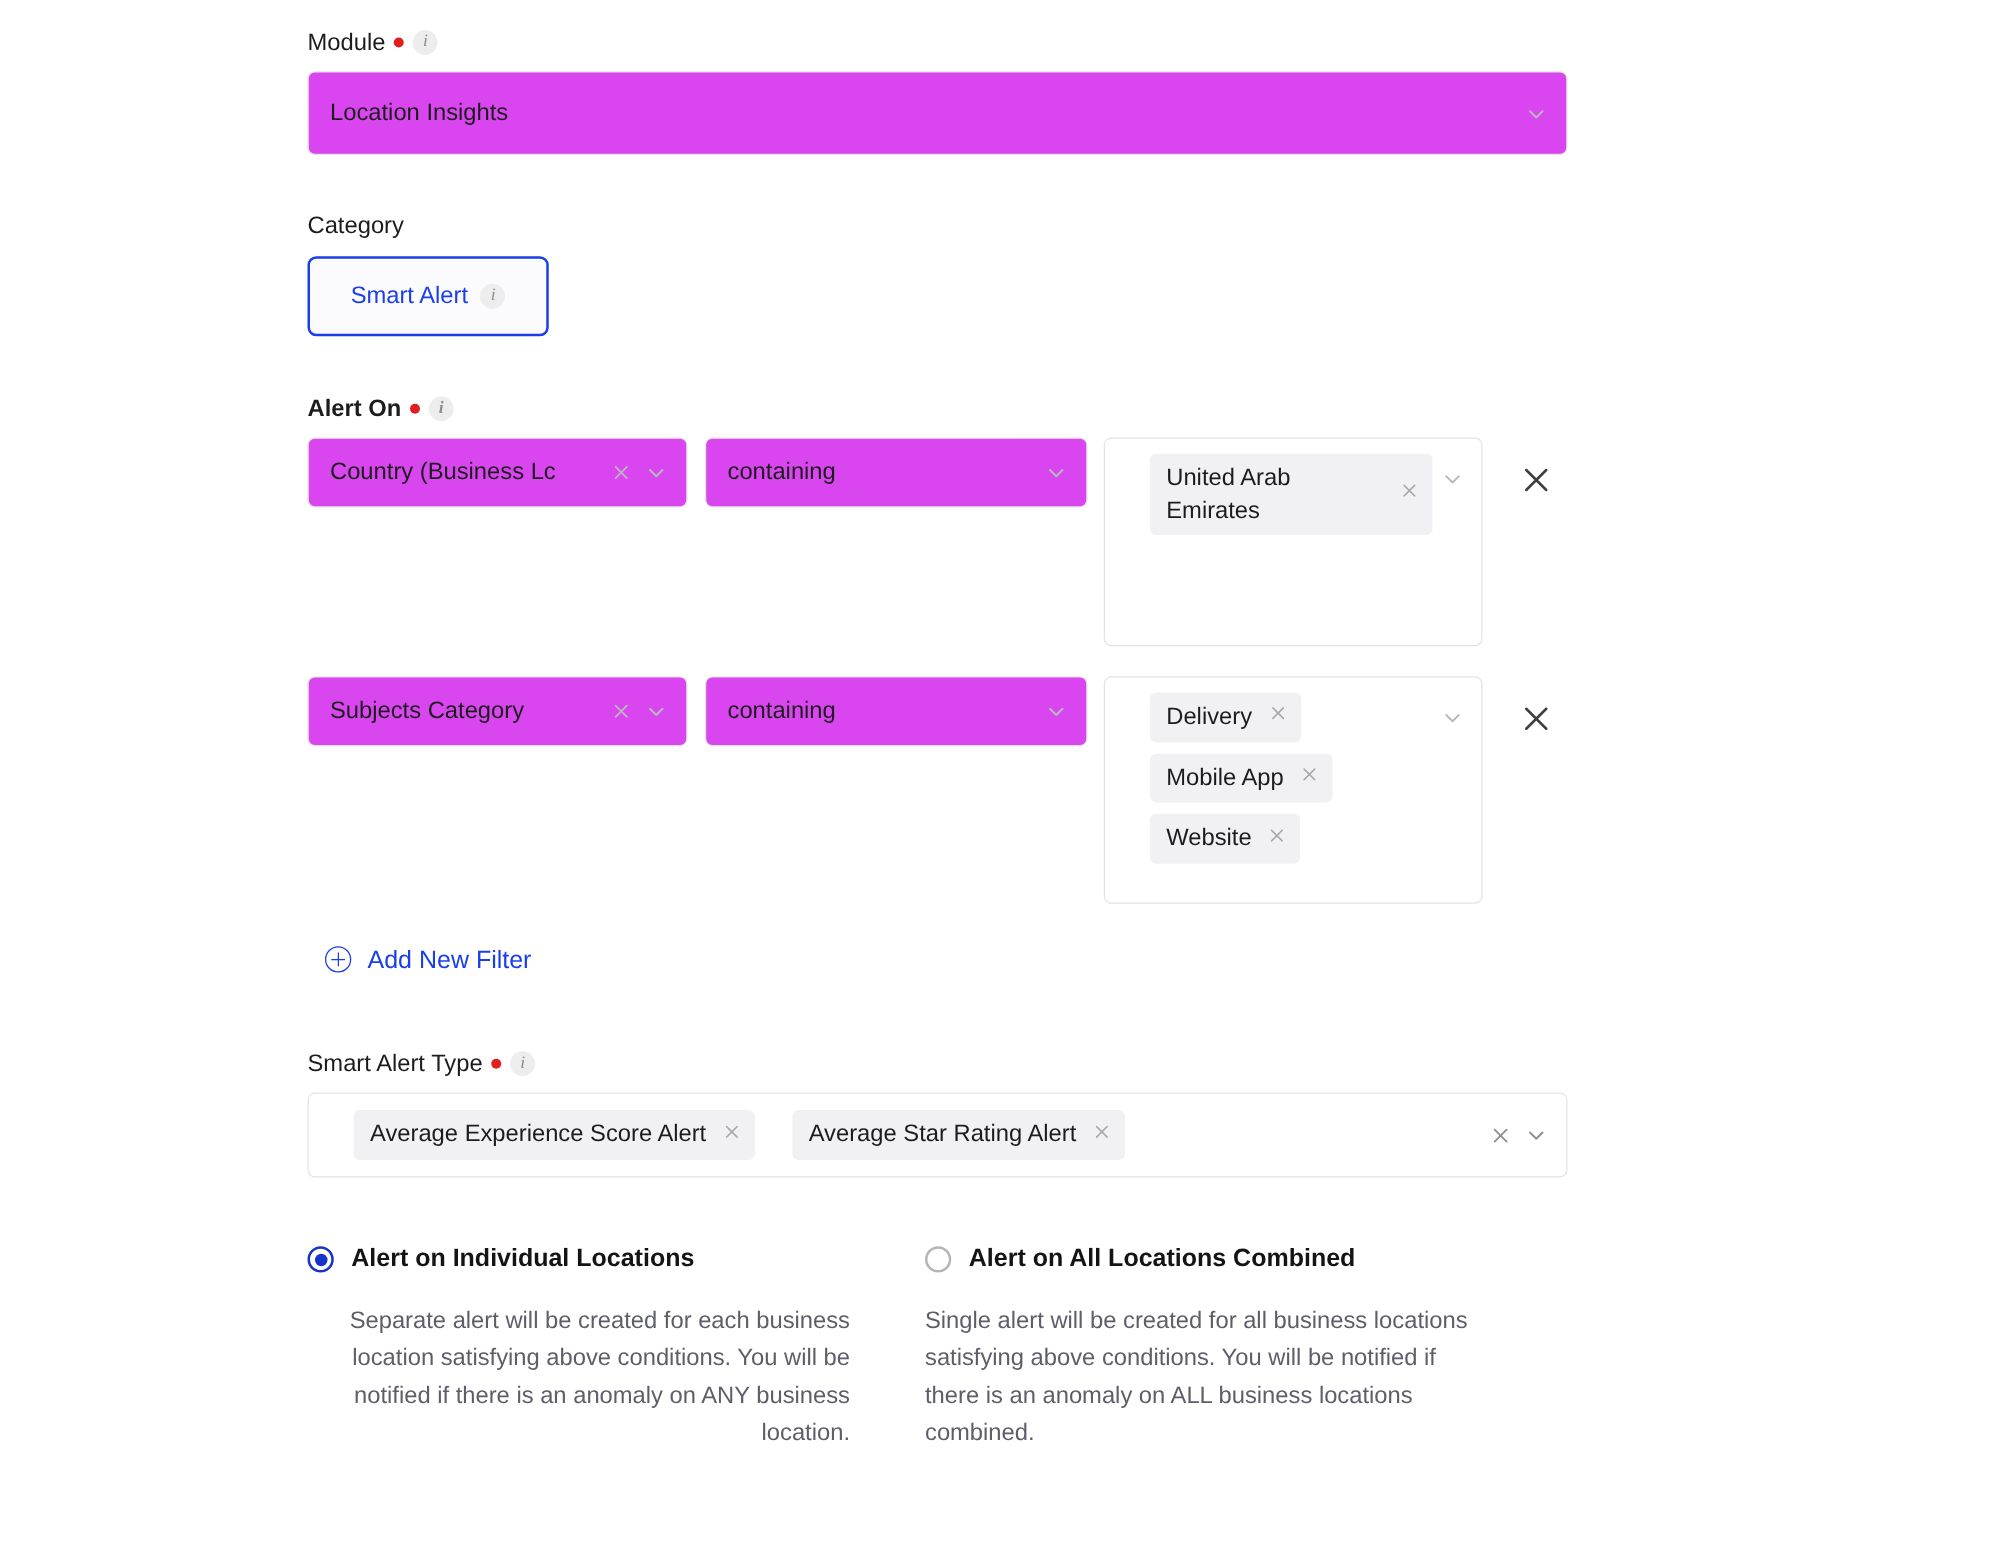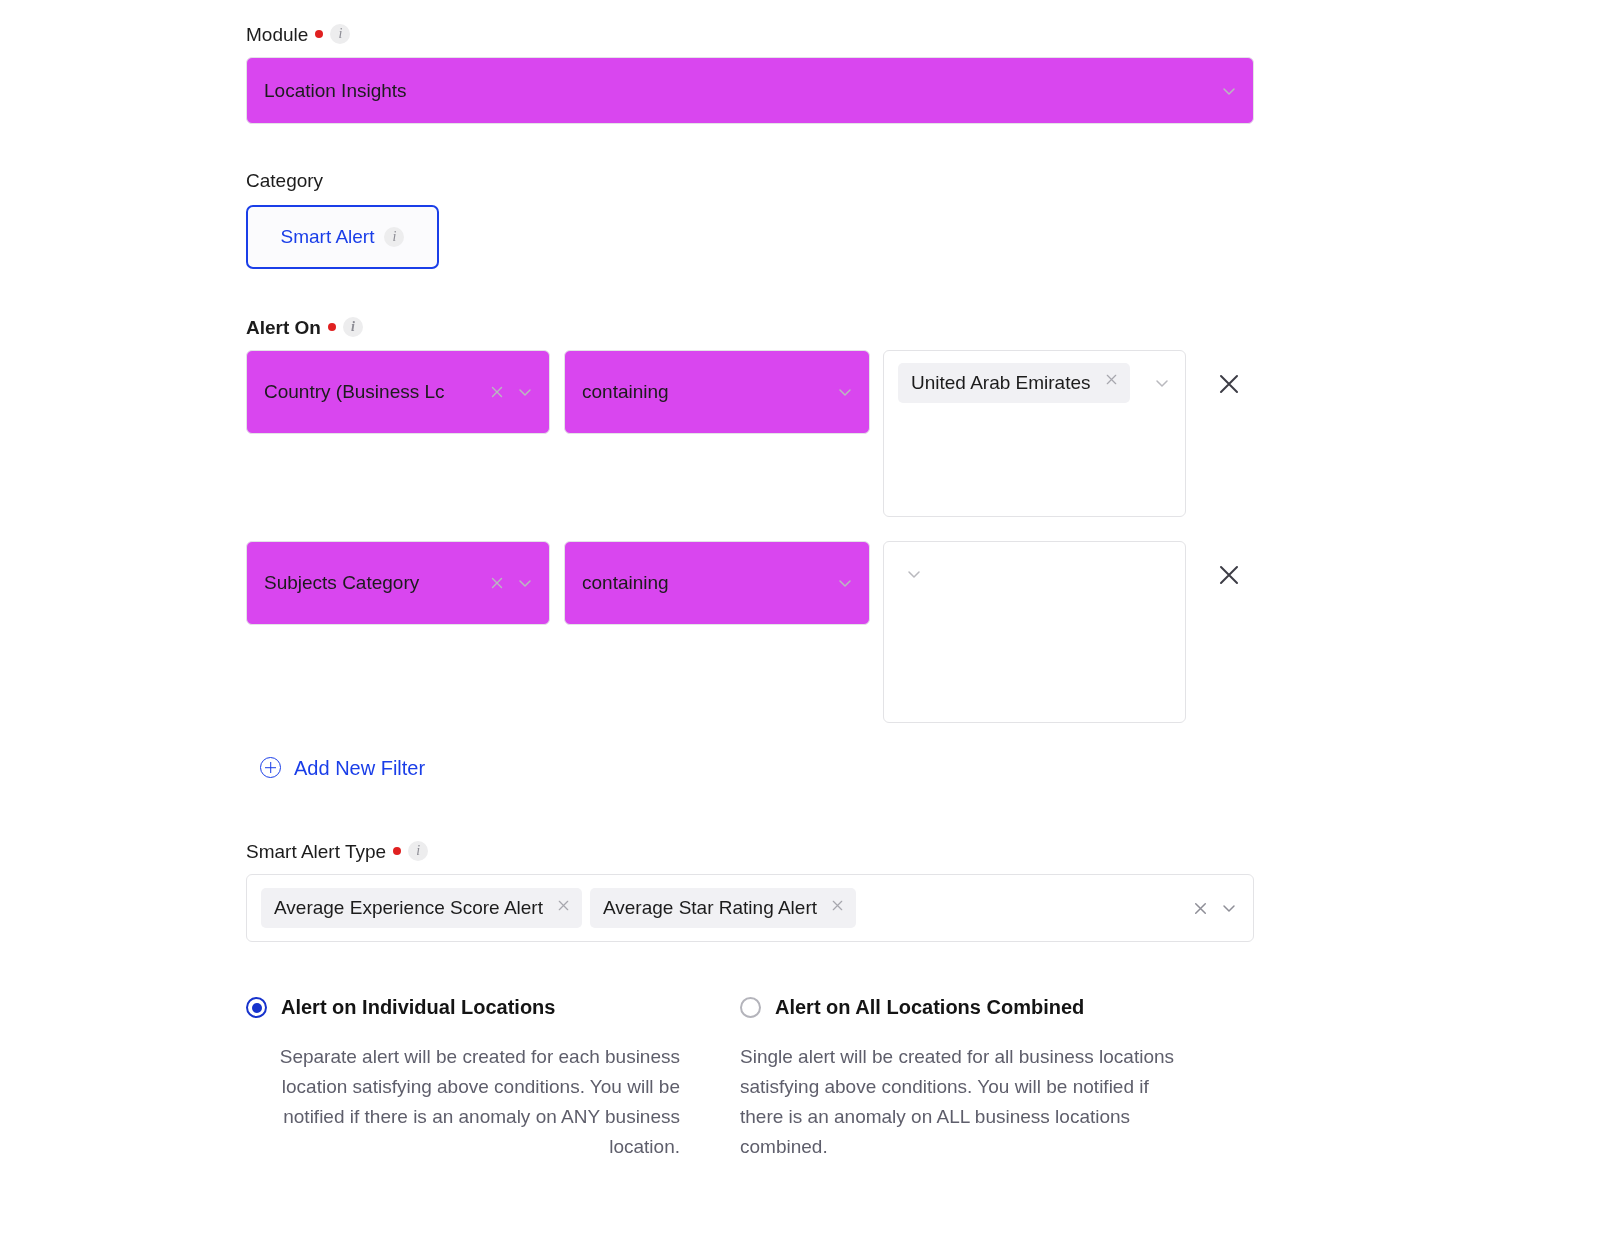--- a/index.html
+++ b/index.html
@@ -111,21 +111,21 @@
 
   
   #alerton-label { position: absolute; left: 0; top: 317px; }
 
   .filter-row { position: absolute; left: 0; width: 1008px; }
   #filter-row-0 { top: 350px; }
   #filter-row-1 { top: 541px; }
 
   .f-field {
     position: absolute;
-    height: 84px;
+    height: 56px;
     top: 0;
   }
   .f-subject { left: 0;   width: 304px; }
   .f-operator{ left: 318px; width: 306px; }
 
   .tags-box {
     border: 1px solid #e3e3e6;
     border-radius: 6px;
     background: #ffffff;
     position: absolute;
@@ -147,20 +147,21 @@
     background: #f1f1f4;
     border-radius: 5px;
     padding: 7px 11px 7px 13px;
     font-size: 19px;
     color: #1c1c1c;
     display: inline-flex;
     align-items: center;
     gap: 13px;
     max-width: 100%;
     line-height: 1.35;
+    margin-left: 22px;
   }
   .tag-x {
     color: #a7a7ae;
     font-size: 17px;
     flex: 0 0 auto;
   }
   .tags-chev {
     flex: 0 0 auto;
     color: #b9b9be;
     padding-top: 10px;
@@ -369,20 +370,46 @@
     <div class="select-box f-field f-operator">
       <span class="select-value">containing</span>
       <span class="chev">
         <svg width="20" height="20" viewBox="0 0 20 20" fill="none">
             <path d="M5 8l5 5 5-5" stroke="#b9b9be" stroke-width="1.5" stroke-linecap="round" stroke-linejoin="round"></path>
           </svg>
       </span>
     </div>
 
     <div class="tags-box" id="tags-box-1">
+      <div class="tags-inner">
+        <span class="tag">
+          <span>Delivery</span>
+          <span class="tag-x">
+            <svg width="15" height="15" viewBox="0 0 16 16" fill="none">
+                <path d="M3.5 3.5l9 9M12.5 3.5l-9 9" stroke="#a7a7ae" stroke-width="1.3" stroke-linecap="round"></path>
+              </svg>
+          </span>
+        </span>
+        <span class="tag">
+          <span>Mobile App</span>
+          <span class="tag-x">
+            <svg width="15" height="15" viewBox="0 0 16 16" fill="none">
+                <path d="M3.5 3.5l9 9M12.5 3.5l-9 9" stroke="#a7a7ae" stroke-width="1.3" stroke-linecap="round"></path>
+              </svg>
+          </span>
+        </span>
+        <span class="tag">
+          <span>Website</span>
+          <span class="tag-x">
+            <svg width="15" height="15" viewBox="0 0 16 16" fill="none">
+                <path d="M3.5 3.5l9 9M12.5 3.5l-9 9" stroke="#a7a7ae" stroke-width="1.3" stroke-linecap="round"></path>
+              </svg>
+          </span>
+        </span>
+      </div>
       <span class="tags-chev">
         <svg width="20" height="20" viewBox="0 0 20 20" fill="none">
             <path d="M5 8l5 5 5-5" stroke="#b9b9be" stroke-width="1.5" stroke-linecap="round" stroke-linejoin="round"></path>
           </svg>
       </span>
     </div>
 
     <div class="row-delete">
       <svg width="26" height="26" viewBox="0 0 26 26" fill="none">
           <path d="M5 5l16 16M21 5L5 21" stroke="#3d3d46" stroke-width="2" stroke-linecap="round"></path>

